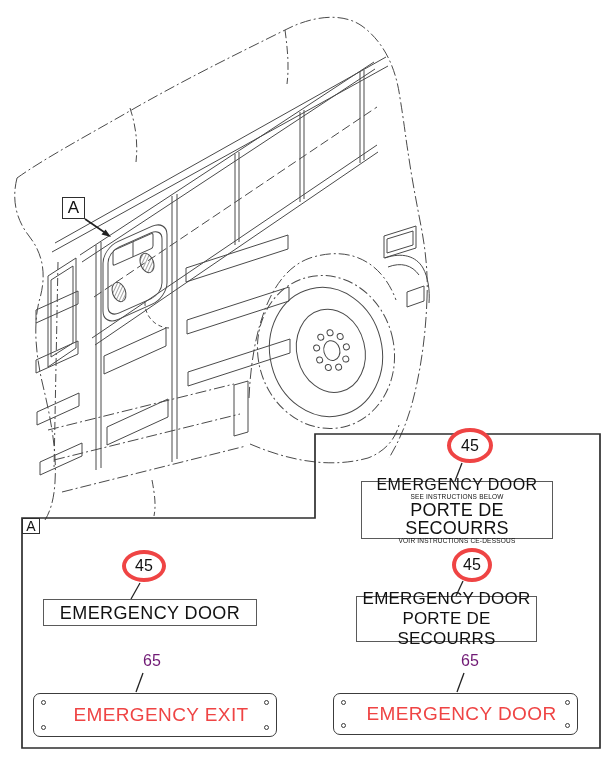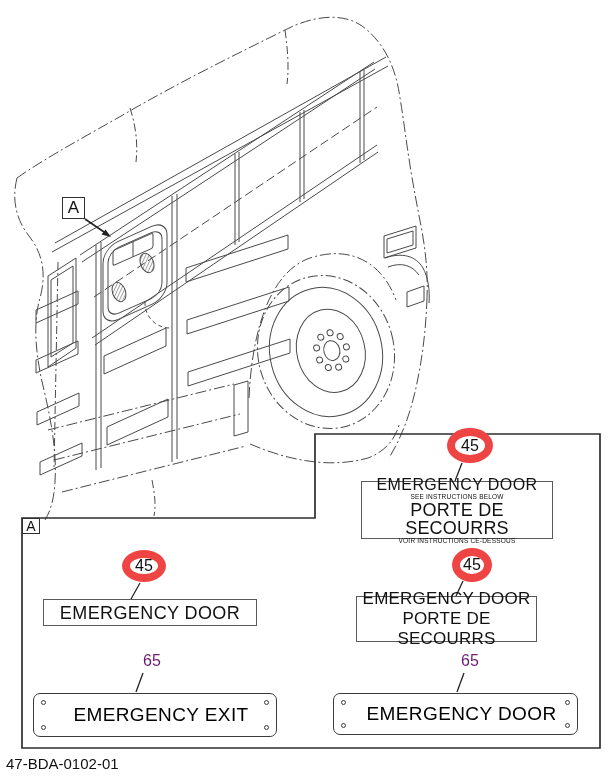--- a/index.html
+++ b/index.html
@@ -14,21 +14,21 @@
   
   .a-box {
     border:1.6px solid #2e2e2e; background:#fff; text-align:center;
     font-weight:400; color:#111;
   }
   #a-callout-top { left:62px; top:197px; width:23px; height:22px; font-size:17px; line-height:19px; }
   #a-tag-panel   { left:22px; top:518px; width:18px; height:16px; font-size:14px; line-height:14px; border-width:1.2px; }
 
   
   .badge {
-    border:8px solid #ef4444; border-radius:50%; background:#fff;
+    border:4px solid #ef4444; border-radius:50%; background:#fff;
     display:flex; align-items:center; justify-content:center;
     font-size:16px; color:#111;
   }
   #badge-top   { left:447px; top:428px; width:46px; height:35px; }
   #badge-right { left:452px; top:548px; width:40px; height:34px; }
   #badge-left  { left:122px; top:550px; width:44px; height:32px; }
 
   
   .item-num { width:34px; text-align:center; font-size:16px; color:#701a75; }
   #num-65-left  { left:135px; top:652px; }
@@ -45,21 +45,21 @@
   #decal-instructions .lg2 { font-size:18px; line-height:18px; letter-spacing:.2px; }
   #decal-bilingual { left:356px; top:596px; width:181px; height:46px; }
   #decal-bilingual .lg { font-size:17px; line-height:20px; letter-spacing:.2px; }
   #decal-english { left:43px; top:599px; width:214px; height:27px; }
   #decal-english .lg { font-size:18px; line-height:22px; letter-spacing:.4px; }
 
   
   .plate {
     border:1.3px solid #3c3c3c; border-radius:7px; background:#fff;
     display:flex; align-items:center; justify-content:center;
-    font-size:19px; letter-spacing:.4px; color:#000000;padding-left:12px;
+    font-size:19px; letter-spacing:.4px; color:#ef4444;padding-left:12px;
   }
   #plate-exit { left:33px;  top:693px; width:244px; height:44px; }
   #plate-door { left:333px; top:693px; width:245px; height:42px; }
   .hole { position:absolute; width:5px; height:5px; border:1px solid #3c3c3c; border-radius:50%; background:#fff; }
   .hole.tl { left:7px; top:6px; } .hole.tr { right:7px; top:6px; }
   .hole.bl { left:7px; bottom:6px; } .hole.br { right:7px; bottom:6px; }
 
   
   .footer-text { font-size:15px; color:#111; }
   #footer-left  { left:6px; top:755px; }
@@ -209,15 +209,14 @@
     <span>EMERGENCY EXIT</span>
   </div>
   <div class="abs plate" id="plate-door">
     <span class="hole tl"></span>
     <span class="hole tr"></span>
     <span class="hole bl"></span>
     <span class="hole br"></span>
     <span>EMERGENCY DOOR</span>
   </div>
 
-  <div class="abs footer-text" id="footer-left">47-BDA-0102-01</div>
   <div class="abs footer-text" id="footer-right">G04</div>
 </div>
 
 </body></html>

